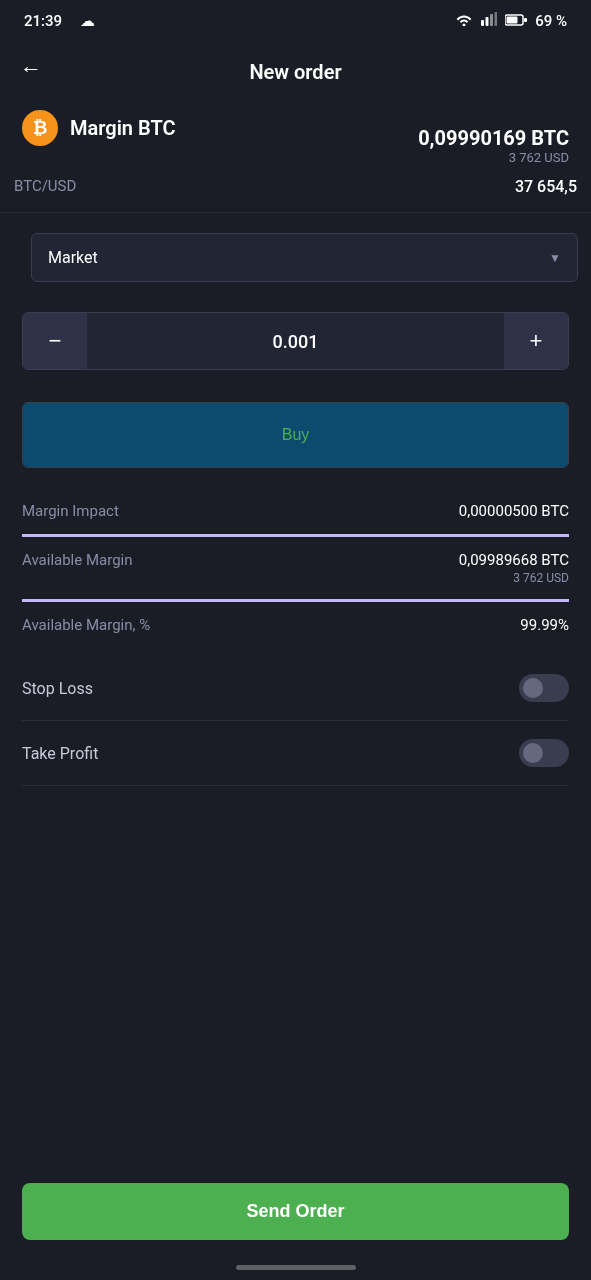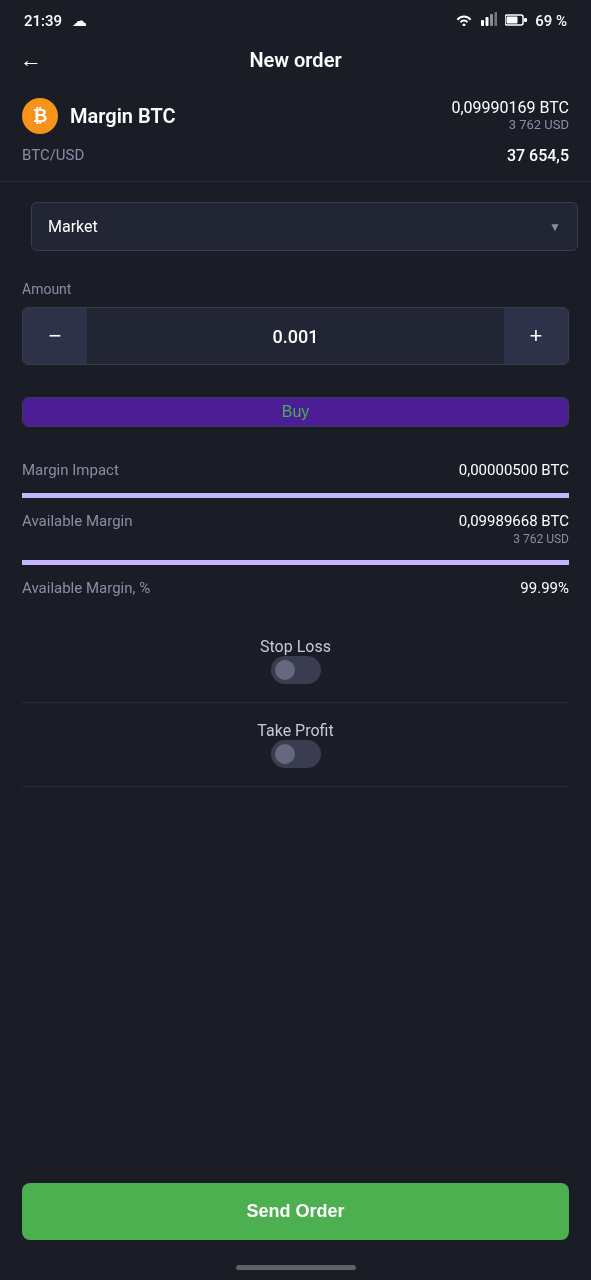--- a/index.html
+++ b/index.html
@@ -18,21 +18,21 @@
     
     .status-bar {
       display: flex;
       justify-content: space-between;
       align-items: center;
       padding: 12px 24px 8px;
       font-size: 15px;
       font-weight: 500;
       color: #ffffff;
     }
-    .status-left { display: flex; align-items: center; gap: 10px; }
+    .status-left { display: flex; align-items: center; gap: 18px; }
     .status-right { display: flex; align-items: center; gap: 8px; }
 
     
     .header {
       display: flex;
       align-items: center;
       justify-content: center;
       padding: 10px 20px 16px;
       position: relative;
     }
@@ -42,20 +42,21 @@
       font-size: 22px;
       color: #ffffff;
       cursor: pointer;
       background: none;
       border: none;
     }
     .header-title {
       font-size: 20px;
       font-weight: 600;
       color: #ffffff;
+      margin-top: 12px;
     }
 
     
     .asset-info {
       display: flex;
       align-items: flex-start;
       justify-content: space-between;
       padding: 10px 22px 8px;
     }
     .asset-left {
@@ -76,33 +77,34 @@
       color: #ffffff;
     }
     .asset-name {
       font-size: 20px;
       font-weight: 600;
     }
     .asset-values {
       text-align: right;
     }
     .asset-btc {
-      font-size: 16px;
-      font-weight: 400;
+      font-size: 20px;
+      font-weight: 700;
+      margin-top: 16px;
     }
     .asset-usd {
       font-size: 13px;
       color: #888ea8;
     }
 
     
     .pair-row {
       display: flex;
       justify-content: space-between;
-      padding: 4px 22px 16px;
+      padding: 4px 14px 16px;
       font-size: 15px;
       color: #888ea8;
     }
     .pair-price {
       color: #ffffff;
       font-size: 16px;
       font-weight: 500;
     }
 
     
@@ -190,40 +192,40 @@
       padding: 13px;
       background: transparent;
       border: none;
       color: #888ea8;
       font-size: 16px;
       cursor: pointer;
       text-align: center;
     }
     .buy-btn {
       flex: 1;
-      padding: 5px;
-      background: #4c1d95;
+      padding: 23px;
+      background: #0c4a6e;
       border: none;
       color: #4caf50;
       font-size: 16px;
       font-weight: 500;
       cursor: pointer;
       text-align: center;
     }
 
     
     .info-section {
       padding: 0 22px;
     }
     .info-row {
       display: flex;
       justify-content: space-between;
       align-items: flex-start;
       padding: 14px 0;
-      border-bottom: 5px solid #c4b5fd;
+      border-bottom: 3px solid #c4b5fd;
     }
     .info-row:last-child { border-bottom: none; }
     .info-label {
       font-size: 15px;
       color: #888ea8;
     }
     .info-value {
       text-align: right;
     }
     .info-value-main {
@@ -240,21 +242,20 @@
     .toggle-section {
       padding: 0 22px;
       margin-top: 8px;
     }
     .toggle-row {
       display: flex;
       justify-content: space-between;
       align-items: center;
       padding: 18px 0;
       border-bottom: 1px solid #2a2d3a;
-      flex-direction: column;
     }
     .toggle-row:last-child { border-bottom: 1px solid #2a2d3a; }
     .toggle-label {
       font-size: 16px;
       color: #c8cad8;
     }
 
     
     .toggle-switch {
       position: relative;
@@ -368,21 +369,20 @@
 <div class="divider"></div>
 
 <div class="form-section">
   <div class="dropdown">
     <span>Market</span>
     <span class="dropdown-arrow">▼</span>
   </div>
 </div>
 
 <div class="amount-section">
-  <div class="field-label">Amount</div>
   <div class="amount-control">
     <button class="amount-btn">−</button>
     <span class="amount-value">0.001</span>
     <button class="amount-btn">+</button>
   </div>
 </div>
 
 <div class="sell-buy-row">
   <button class="buy-btn">Buy</button>
 </div>

